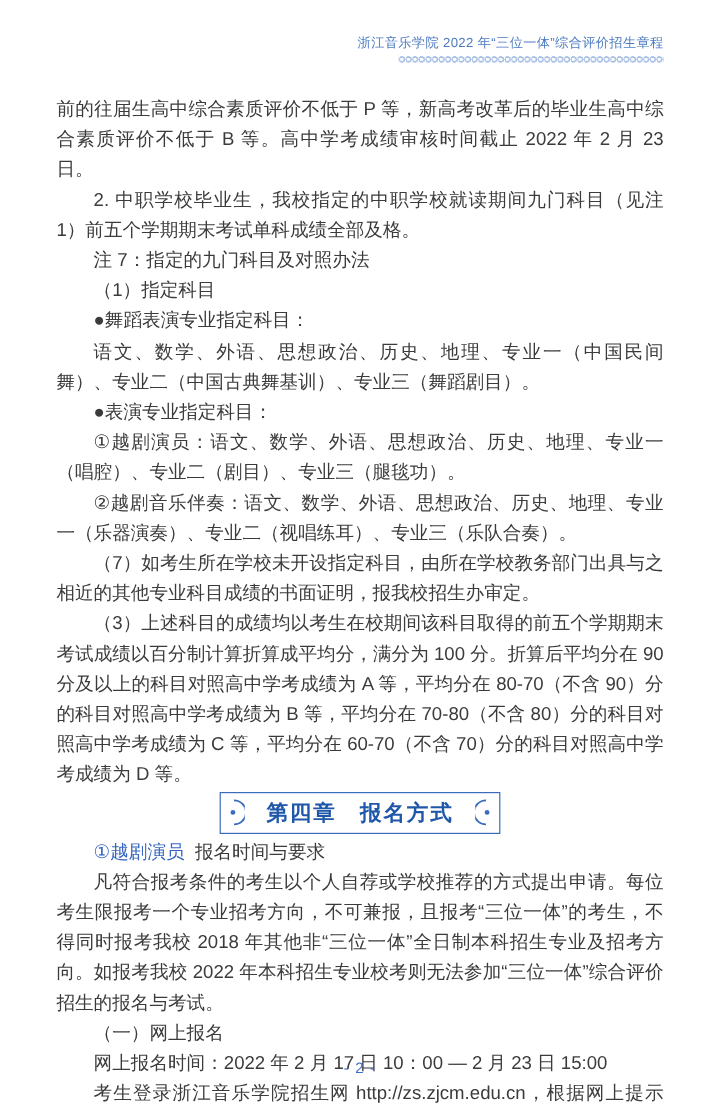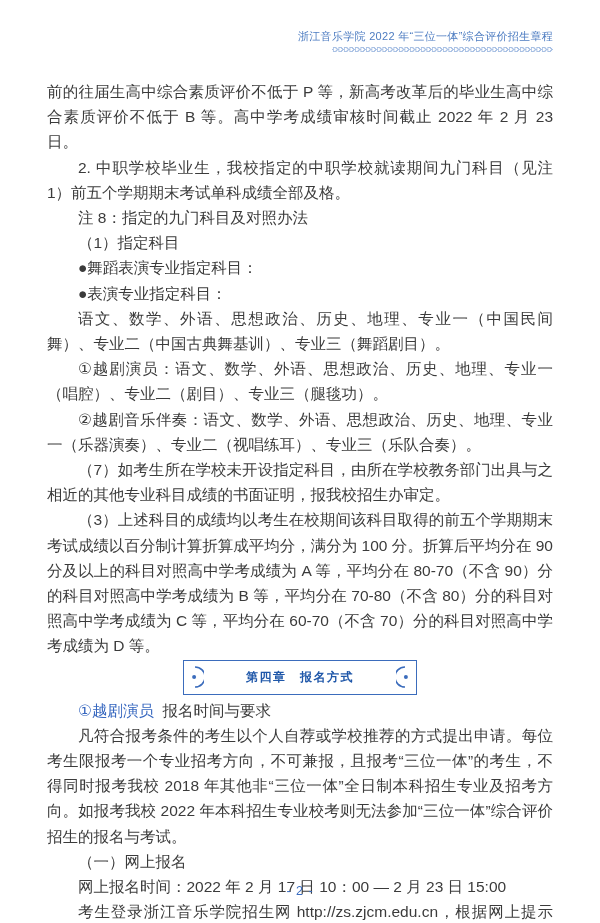--- a/index.html
+++ b/index.html
@@ -60,21 +60,21 @@
     position: relative;
     width: 234px;
     height: 35px;
     margin: 1px auto 3px auto;
     border: 1px solid var(--box-border-blue);
     display: flex;
     align-items: center;
     justify-content: center;
   }
   .chapter-title {
-    font-size: 12px;
+    font-size: 18px;
     font-weight: bold;
     color: var(--accent-blue);
     letter-spacing: 1.5px;
     line-height: 1;
     text-indent: 0;
     font-family: Liberation Serif, serif;
   }
   .ornament {
     position: absolute;
     top: 50%;
@@ -109,25 +109,25 @@
   <div class="header">
     <div class="header-title">浙江音乐学院 2022 年“三位一体”综合评价招生章程</div>
     <div class="header-chain"></div>
   </div>
 
   <div class="doc-body">
 
     <div>
         <p class="para">前的往届生高中综合素质评价不低于 P 等，新高考改革后的毕业生高中综合素质评价不低于 B 等。高中学考成绩审核时间截止 2022 年 2 月 23 日。</p>
         <p class="para indent">2. 中职学校毕业生，我校指定的中职学校就读期间九门科目（见注 1）前五个学期期末考试单科成绩全部及格。</p>
-        <p class="para indent">注 8：指定的九门科目及对照办法</p>
+        <p class="para indent">注 7：指定的九门科目及对照办法</p>
         <p class="para indent">（1）指定科目</p>
         <p class="para indent">●舞蹈表演专业指定科目：</p>
+        <p class="para indent">语文、数学、外语、思想政治、历史、地理、专业一（中国民间舞）、专业二（中国古典舞基训）、专业三（舞蹈剧目）。</p>
         <p class="para indent">●表演专业指定科目：</p>
-        <p class="para indent">语文、数学、外语、思想政治、历史、地理、专业一（中国民间舞）、专业二（中国古典舞基训）、专业三（舞蹈剧目）。</p>
         <p class="para indent">①越剧演员：语文、数学、外语、思想政治、历史、地理、专业一（唱腔）、专业二（剧目）、专业三（腿毯功）。</p>
         <p class="para indent">②越剧音乐伴奏：语文、数学、外语、思想政治、历史、地理、专业一（乐器演奏）、专业二（视唱练耳）、专业三（乐队合奏）。</p>
         <p class="para indent">（7）如考生所在学校未开设指定科目，由所在学校教务部门出具与之相近的其他专业科目成绩的书面证明，报我校招生办审定。</p>
         <p class="para indent">（3）上述科目的成绩均以考生在校期间该科目取得的前五个学期期末考试成绩以百分制计算折算成平均分，满分为 100 分。折算后平均分在 90 分及以上的科目对照高中学考成绩为 A 等，平均分在 80-70（不含 90）分的科目对照高中学考成绩为 B 等，平均分在 70-80（不含 80）分的科目对照高中学考成绩为 C 等，平均分在 60-70（不含 70）分的科目对照高中学考成绩为 D 等。</p>
       </div>
 
     <div class="chapter-box">
       <span class="ornament left">
         <svg width="13" height="24" viewBox="0 0 13 24" aria-hidden="true">
           <path d="M4 2 A10 10 0 0 1 4 22" fill="none" stroke="currentColor" stroke-width="1.6"></path>

